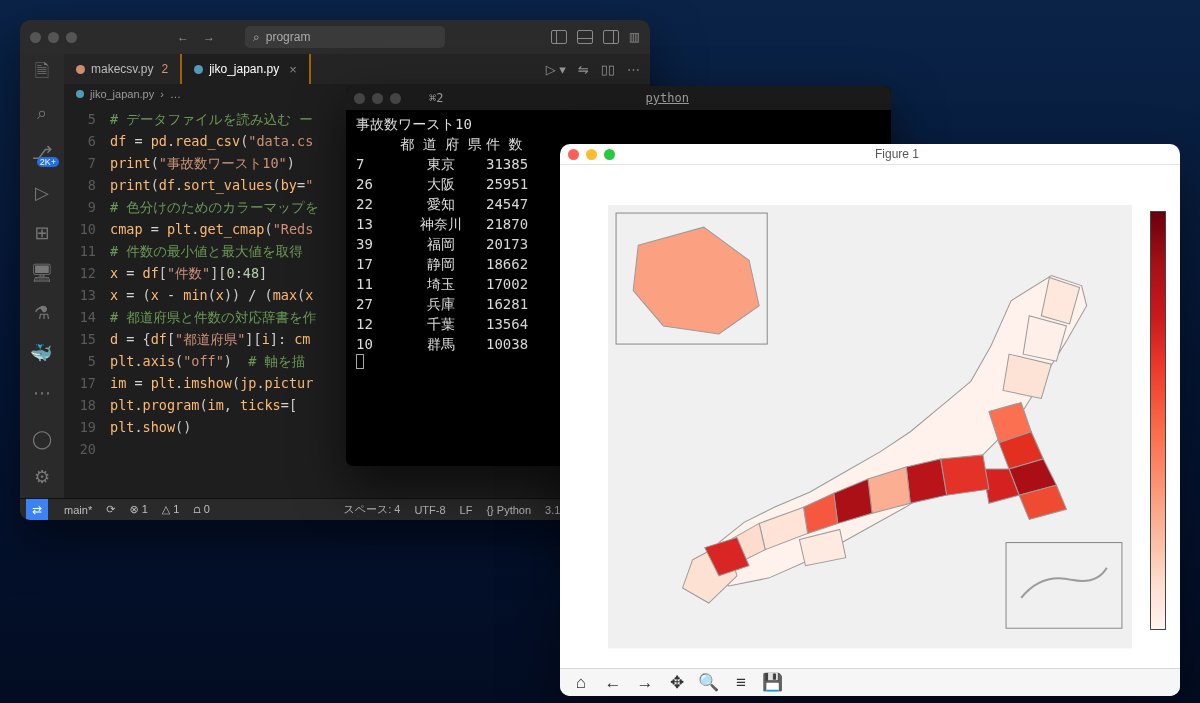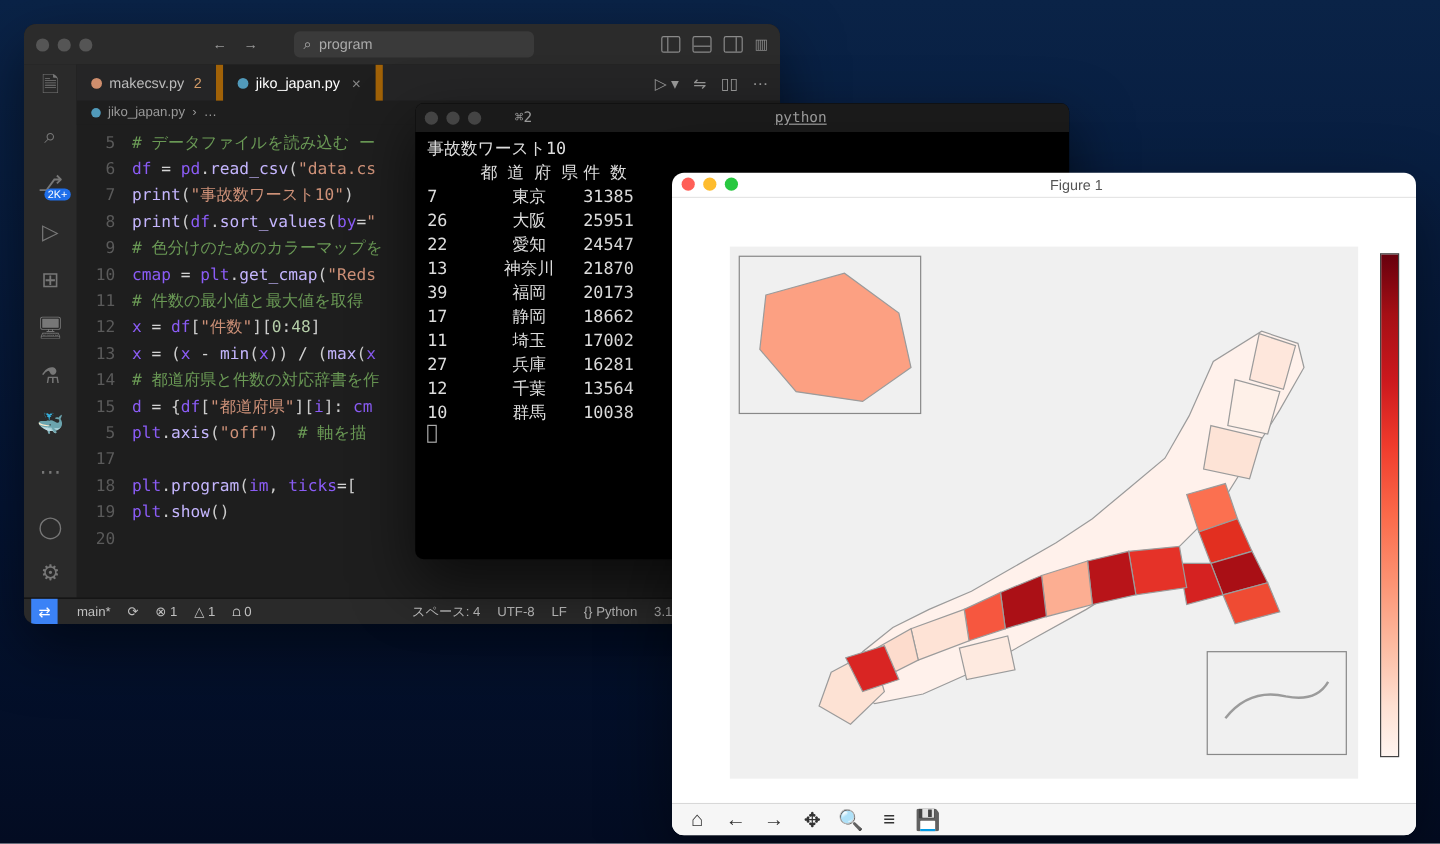--- a/index.html
+++ b/index.html
@@ -50,33 +50,33 @@
     position:relative;
   }
   .activitybar .badge::after{
     content:attr(data-badge); position:absolute; bottom:-3px; right:-6px;
     background:#1f6feb; color:#fff; font-size:9px; padding:0 3px; border-radius:6px;
   }
   .activitybar .bottom { margin-top:auto; margin-bottom:10px; display:flex; flex-direction:column; gap:16px;}
 
   .editor-area { flex:1; display:flex; flex-direction:column; background:#1e1e1e; min-width:0;}
   .tabs { height:30px; display:flex; align-items:stretch; background:#252526; font-size:12px;}
-  .tab { display:flex; align-items:center; gap:6px; padding:0 12px; border-right:6px solid #a16207; color:#bbb;}
+  .tab { display:flex; align-items:center; gap:6px; padding:0 12px; border-right:2px solid #a16207; color:#bbb;}
   .tab .dot{width:9px;height:9px;border-radius:50%;}
   .tab.inactive .dot{background:#cf8e6d;} .tab.inactive .num{color:#d19a66;margin-left:2px;}
   .tab.active{background:#1e1e1e;color:#fff;} .tab.active .dot{background:#519aba;}
   .tab .close{color:#888;font-size:13px;margin-left:4px;}
   .tab-actions{margin-left:auto;display:flex;align-items:center;gap:12px;padding:0 10px;color:#9a9a9a;font-size:13px;}
   .breadcrumb{height:20px;font-size:11px;color:#9a9a9a;display:flex;align-items:center;padding-left:12px;gap:6px;background:#1e1e1e;}
   .breadcrumb .bcdot{width:8px;height:8px;border-radius:50%;background:#519aba;}
 
   .code { flex:1; overflow:hidden; padding:4px 0; font-size:13.5px; line-height:22px;}
   .code-row{display:flex;white-space:pre;}
   .ln{width:46px;text-align:right;color:#5a5a5a;padding-right:14px;flex-shrink:0;}
-  .tk-com{color:#6a9955;} .tk-id{color:#8b5cf6;} .tk-fn{color:#c4b5fd;}
+  .tk-com{color:#6a9955;} .tk-id{color:#fdba74;} .tk-fn{color:#fdba74;}
   .tk-str{color:#ce9178;} .tk-num{color:#b5cea8;}
   .tk-op{color:#d4d4d4;}
 
   .statusbar{height:22px;background:#2a2a2a;border-top:1px solid #111;color:#bfbfbf;
     font-size:11px;display:flex;align-items:center;gap:14px;padding:0 6px;}
   .statusbar .remote{background:#3b82f6;color:#fff;height:100%;display:flex;align-items:center;padding:0 6px;margin-right:2px;font-size:12px;}
   .statusbar .spacer{flex:1;}
 
   
   .terminal {
@@ -192,21 +192,21 @@
           <div class="code-row"><span class="ln">7</span><span><span class="tk-fn">print</span>(<span class="tk-str">"事故数ワースト10"</span>)</span></div>
           <div class="code-row"><span class="ln">8</span><span><span class="tk-fn">print</span>(<span class="tk-id">df</span>.<span class="tk-fn">sort_values</span>(<span class="tk-id">by</span><span class="tk-op">=</span><span class="tk-str">"</span></span></div>
           <div class="code-row"><span class="ln">9</span><span><span class="tk-com"># 色分けのためのカラーマップを</span></span></div>
           <div class="code-row"><span class="ln">10</span><span><span class="tk-id">cmap</span> <span class="tk-op">=</span> <span class="tk-id">plt</span>.<span class="tk-fn">get_cmap</span>(<span class="tk-str">"Reds</span></span></div>
           <div class="code-row"><span class="ln">11</span><span><span class="tk-com"># 件数の最小値と最大値を取得</span></span></div>
           <div class="code-row"><span class="ln">12</span><span><span class="tk-id">x</span> <span class="tk-op">=</span> <span class="tk-id">df</span>[<span class="tk-str">"件数"</span>][<span class="tk-num">0</span>:<span class="tk-num">48</span>]</span></div>
           <div class="code-row"><span class="ln">13</span><span><span class="tk-id">x</span> <span class="tk-op">=</span> (<span class="tk-id">x</span> <span class="tk-op">-</span> <span class="tk-fn">min</span>(<span class="tk-id">x</span>)) <span class="tk-op">/</span> (<span class="tk-fn">max</span>(<span class="tk-id">x</span></span></div>
           <div class="code-row"><span class="ln">14</span><span><span class="tk-com"># 都道府県と件数の対応辞書を作</span></span></div>
           <div class="code-row"><span class="ln">15</span><span><span class="tk-id">d</span> <span class="tk-op">=</span> {<span class="tk-id">df</span>[<span class="tk-str">"都道府県"</span>][<span class="tk-id">i</span>]: <span class="tk-id">cm</span></span></div>
           <div class="code-row"><span class="ln">5</span><span><span class="tk-id">plt</span>.<span class="tk-fn">axis</span>(<span class="tk-str">"off"</span>)  <span class="tk-com"># 軸を描</span></span></div>
-          <div class="code-row"><span class="ln">17</span></div>
+          <div class="code-row"><span class="ln">17</span><span><span class="tk-id">im</span> <span class="tk-op">=</span> <span class="tk-id">plt</span>.<span class="tk-fn">imshow</span>(<span class="tk-id">jp</span>.<span class="tk-fn">pictur</span></span></div>
           <div class="code-row"><span class="ln">18</span><span><span class="tk-id">plt</span>.<span class="tk-fn">program</span>(<span class="tk-id">im</span>, <span class="tk-id">ticks</span><span class="tk-op">=</span>[</span></div>
           <div class="code-row"><span class="ln">19</span><span><span class="tk-id">plt</span>.<span class="tk-fn">show</span>()</span></div>
           <div class="code-row"><span class="ln">20</span><span></span></div>
         </div>
     </div>
   </div>
 
   <div class="statusbar">
     <div class="remote">⇄</div>
     <span>main*</span>

